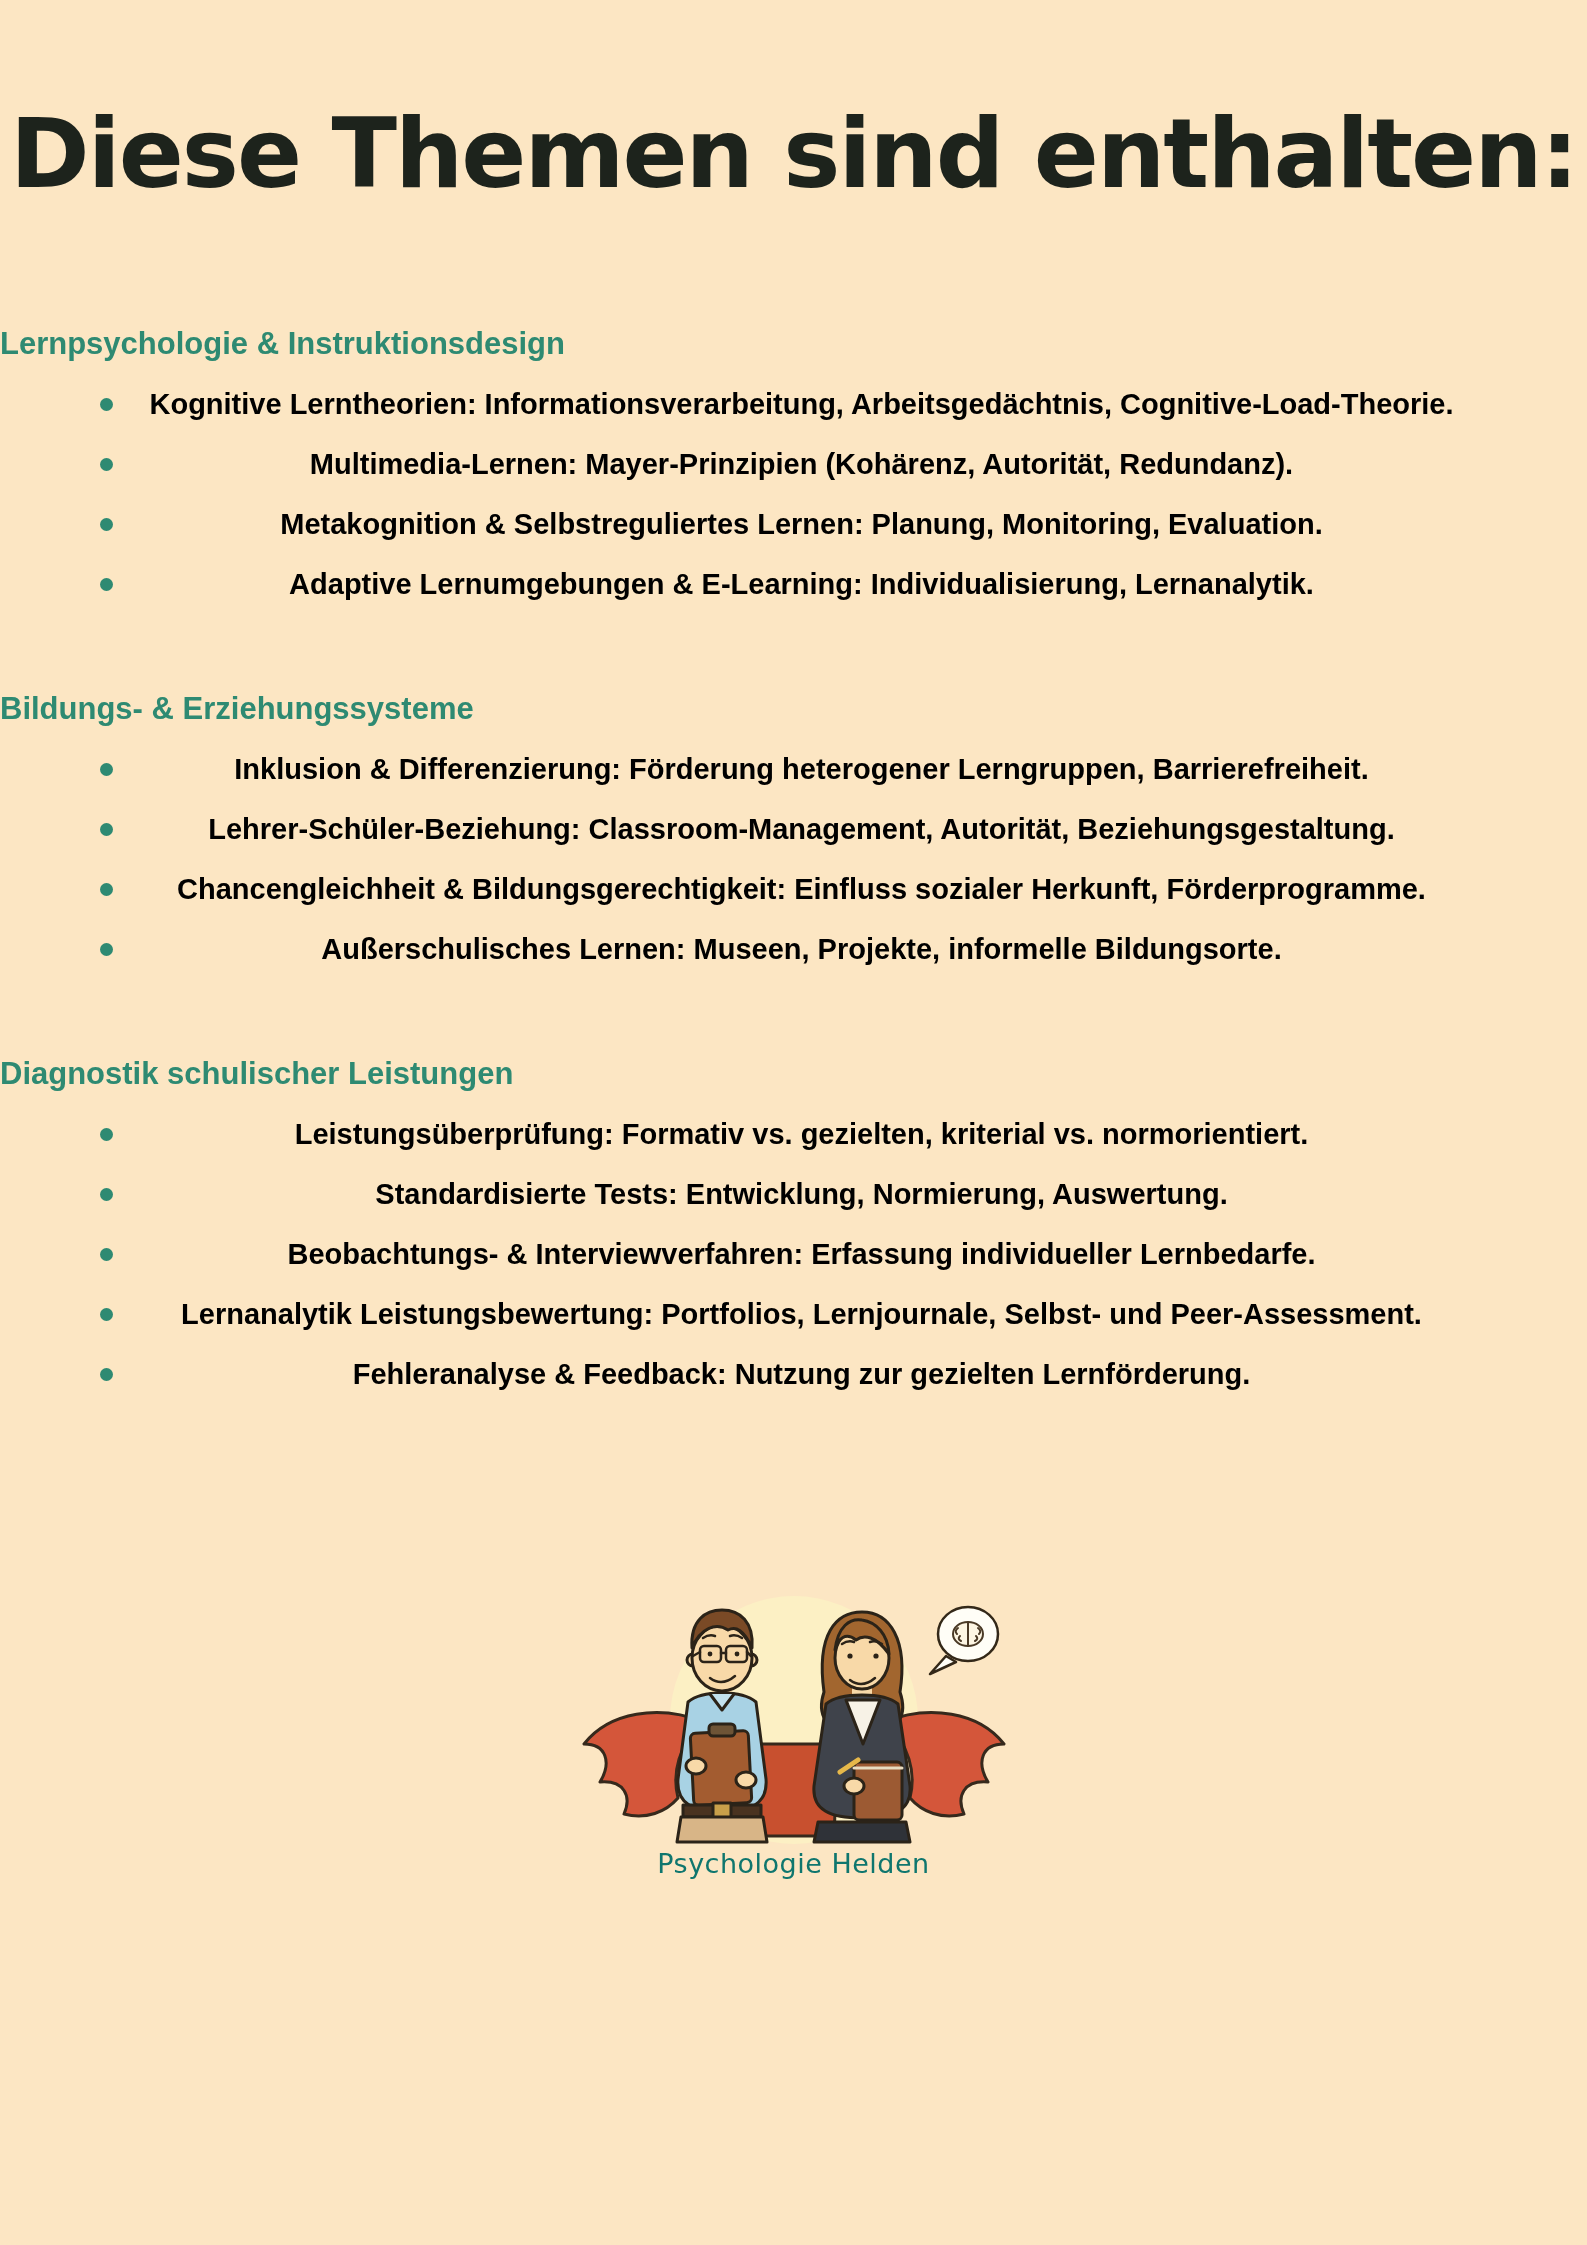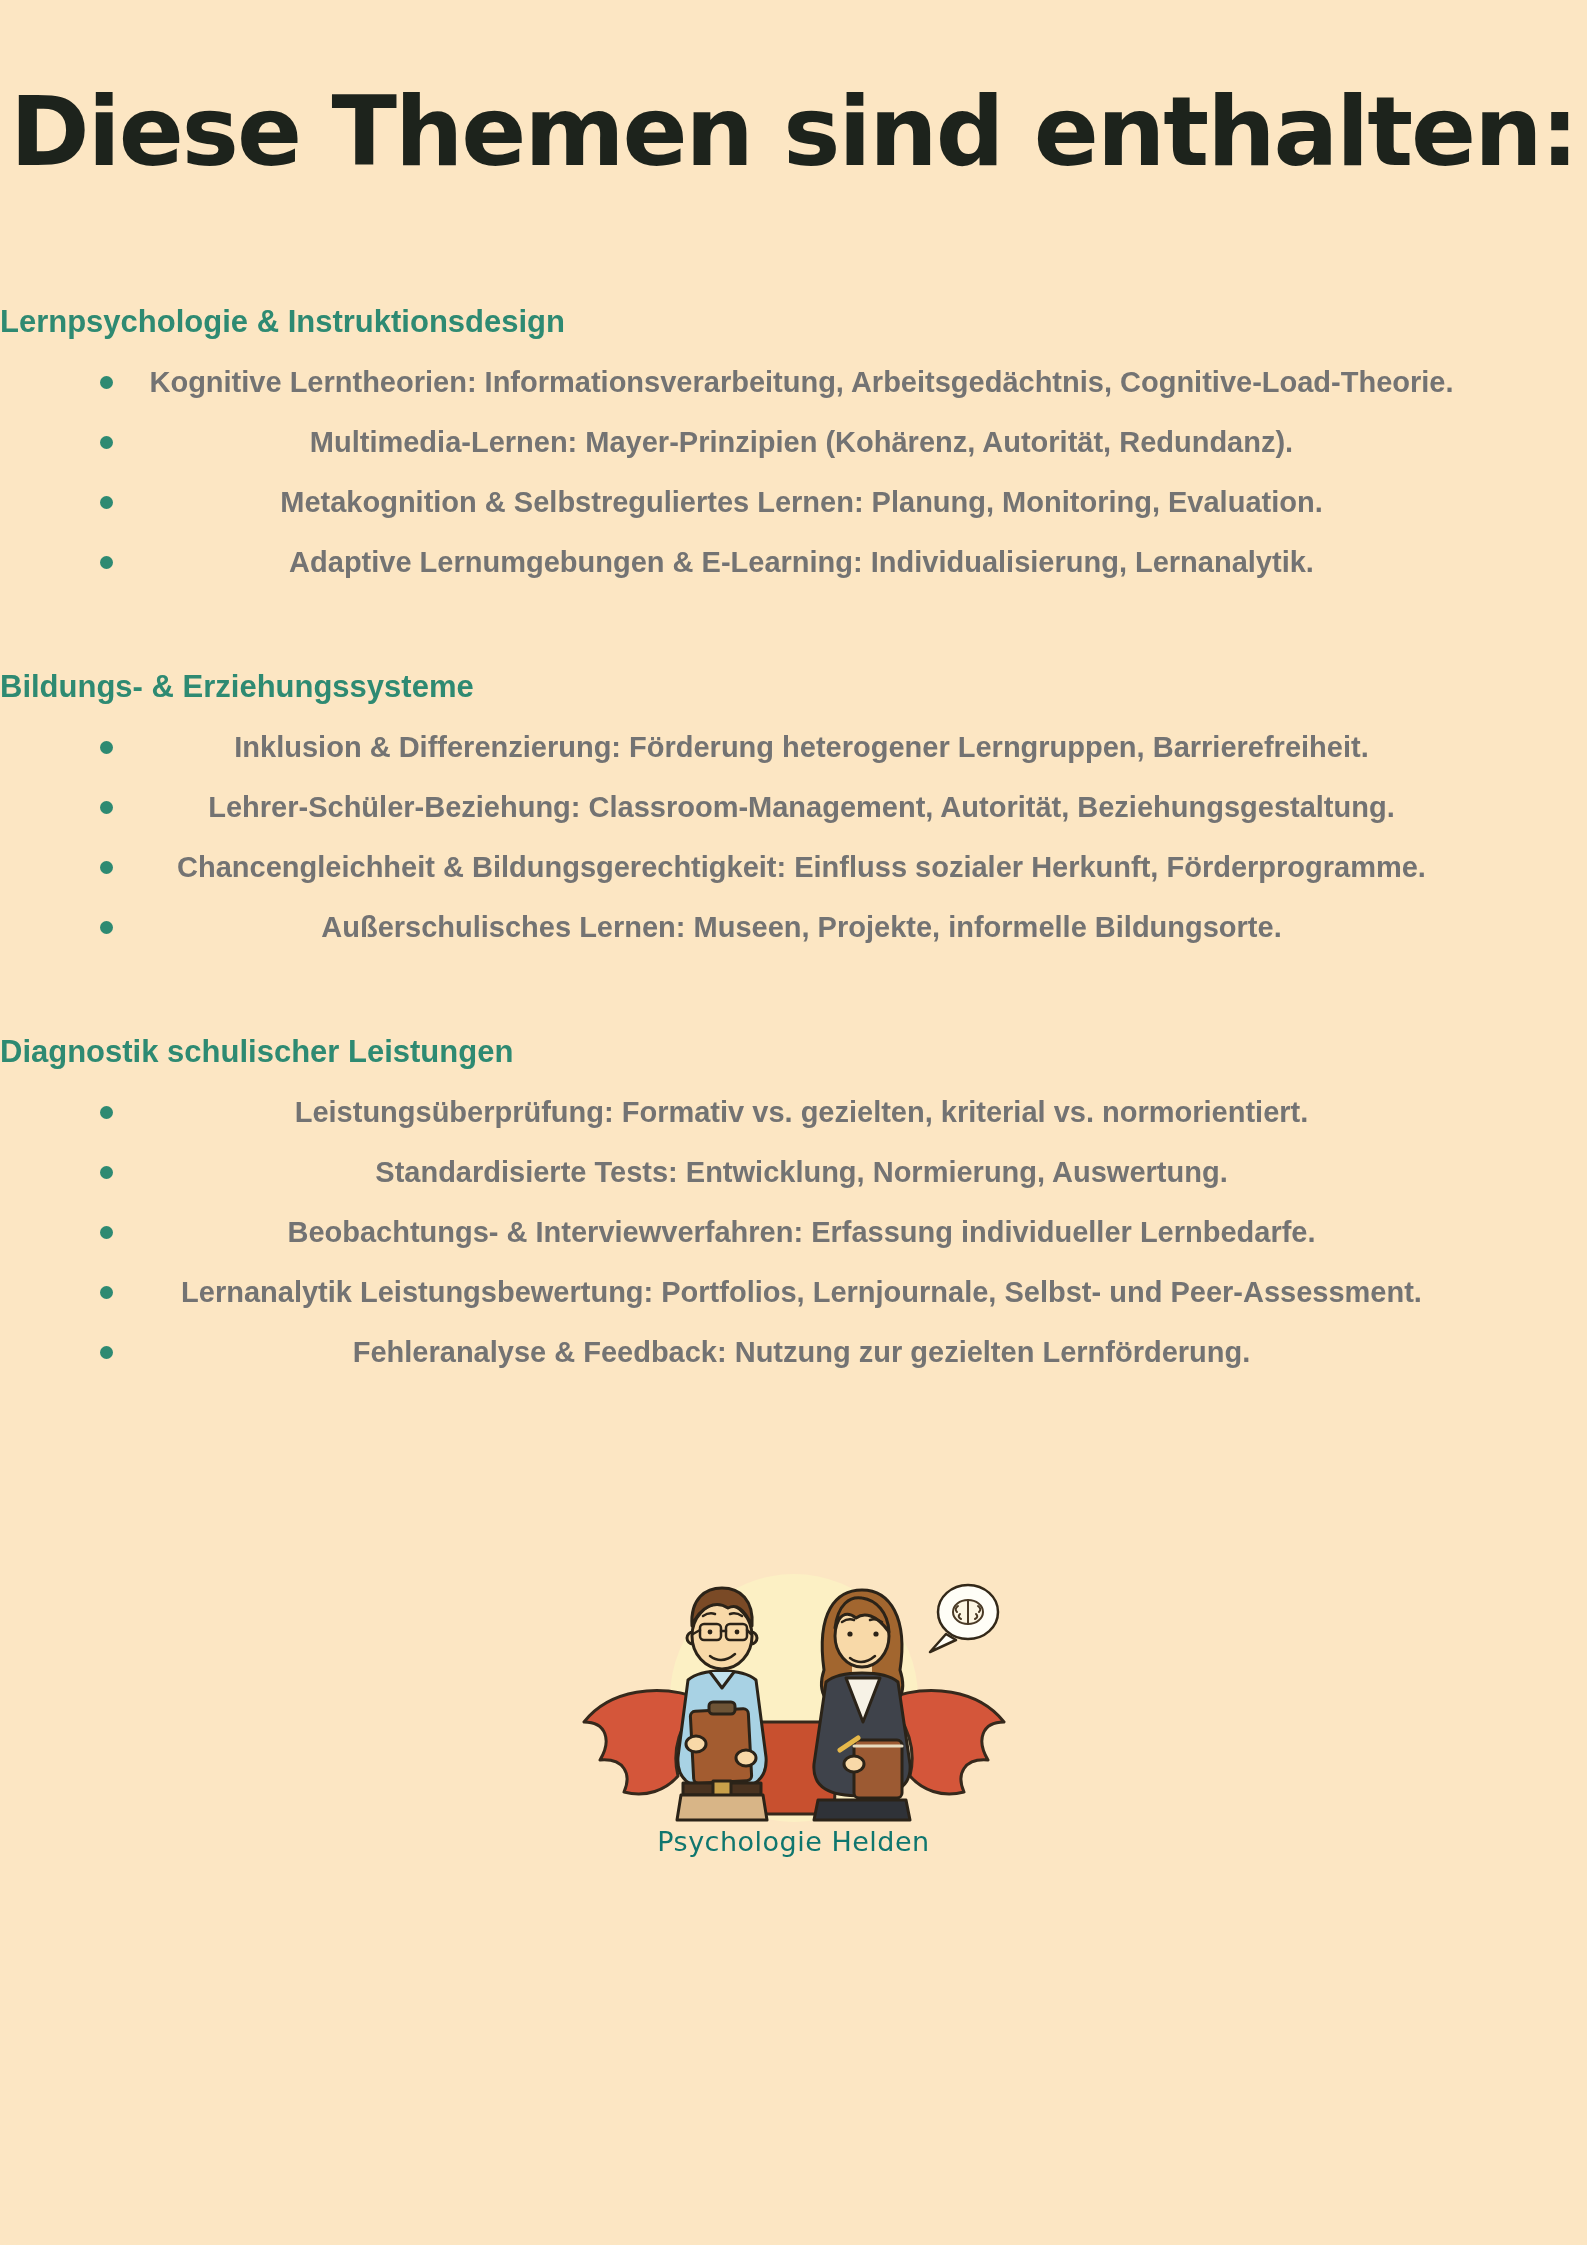--- a/index.html
+++ b/index.html
@@ -9,21 +9,21 @@
     font-family: "Liberation Sans", sans-serif;
     color: #1d231c;
   }
   .page {
     position: relative;
     width: 1587px;
     height: 2245px;
     overflow: hidden;
   }
   .page-title {
-    padding-top: 84px;
+    padding-top: 106px;
     text-align: center;
     font-size: 96px;
     line-height: 1;
     font-weight: 900;
     letter-spacing: -2px;
     color: #1d231c;
     font-family: "DejaVu Sans", "Liberation Sans", sans-serif;
   }
   .section { margin-top: 65px; }
   .section.first { margin-top: 112px; }
@@ -36,21 +36,21 @@
   ul.topic-list {
     list-style: none;
     margin: 0 84px 0 100px;
   }
   ul.topic-list li {
     position: relative;
     text-align: center;
     font-size: 29px;
     line-height: 60px;
     font-weight: 700;
-    color: #737373;
+    color: #000000;
   }
   ul.topic-list li .dot {
     position: absolute;
     left: 0;
     top: 24px;
     width: 13px;
     height: 13px;
     border-radius: 50%;
     background: #2e8a72;
   }

